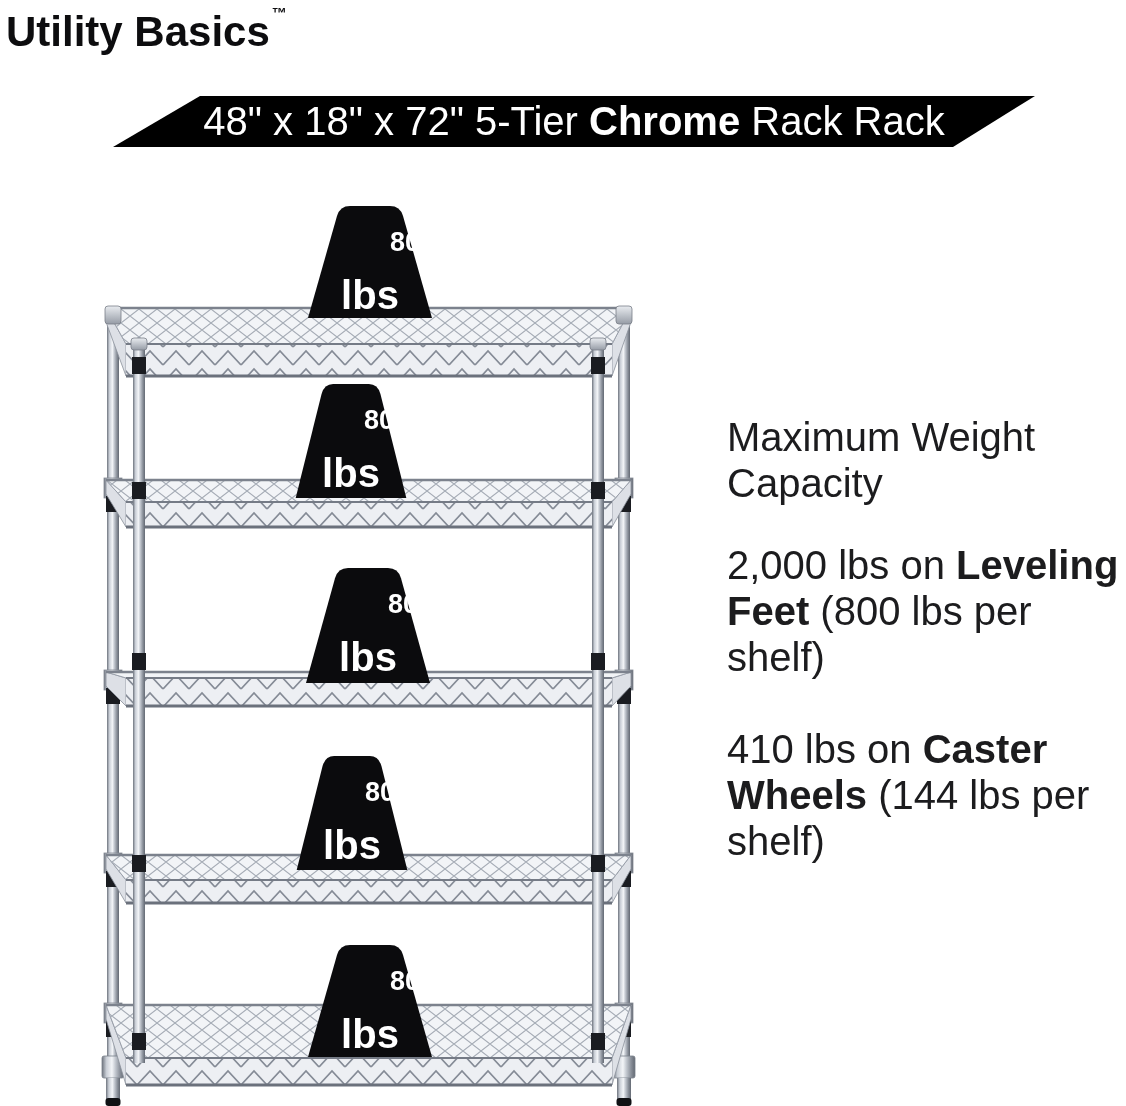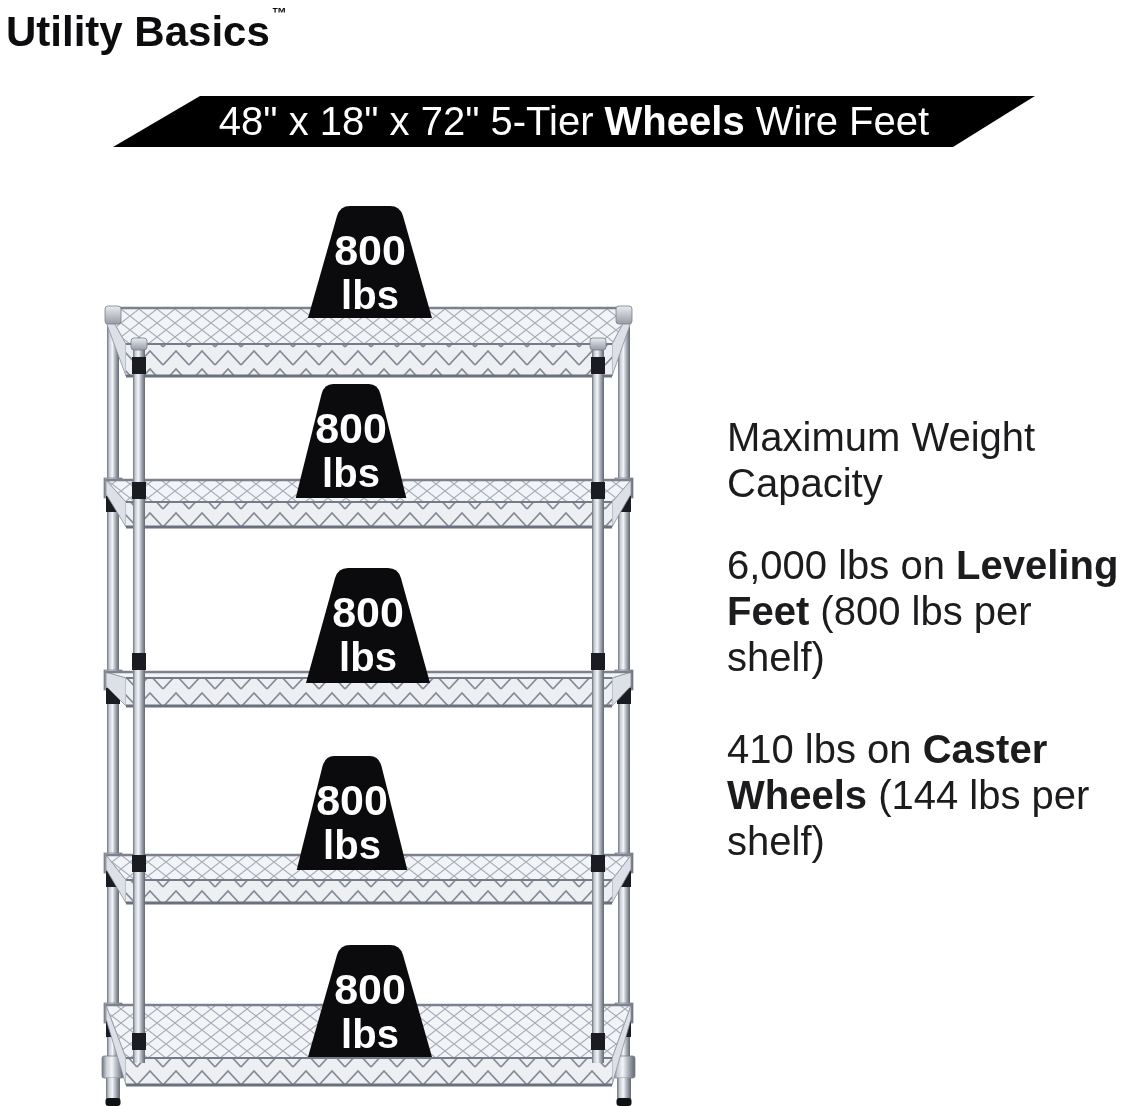--- a/index.html
+++ b/index.html
@@ -16,36 +16,36 @@
     clip-path:polygon(87px 0, 100% 0, calc(100% - 82px) 100%, 0 100%);
     display:flex;align-items:center;justify-content:center;
     color:#fff;font-size:40px;font-weight:400;white-space:pre;
   }
   .banner b{font-weight:700;}
   
   .rack{position:absolute;left:85px;top:295px;width:560px;height:811px;}
   
   .badge{position:absolute;text-align:center;color:#fff;font-weight:700;}
   .badge svg{position:absolute;left:0;top:0;width:100%;height:100%;}
-  .badge .val{position:absolute;left:0;right:0;top:26px;font-size:43px;line-height:1;}
+  .badge .val{position:absolute;left:0;right:0;top:26px;font-size:27px;line-height:1;text-align:right;}
   .badge .unit{position:absolute;left:0;right:0;top:72px;font-size:40px;line-height:1;}
   
   .capacity{position:absolute;left:727px;top:414px;width:402px;font-size:40px;line-height:1.15;color:#1c1c1e;}
   .capacity h2{margin:0 0 36px 0;font-size:40px;font-weight:400;line-height:1.15;}
   .capacity p{margin:0 0 46px 0;white-space:pre-wrap;}
   .capacity p b{font-weight:700;}
 </style>
 </head>
 <body>
 
 <div class="canvas">
 
   <div class="brand"><span>Utility Basics</span><span class="tm">™</span></div>
 
-  <div class="banner"><span>48" x 18" x 72" 5-Tier </span><b>Wheels</b><span> Wire Feet</span></div>
+  <div class="banner"><span>48" x 18" x 72" 5-Tier </span><b>Chrome</b><span> Rack Rack</span></div>
 
   <svg class="rack" viewBox="0 0 560 811" aria-hidden="true">
     <defs>
       <linearGradient id="postG" x1="0" y1="0" x2="1" y2="0">
         <stop offset="0" stop-color="#6e747e"></stop>
           <stop offset="0.2" stop-color="#c9ced6"></stop>
         <stop offset="0.45" stop-color="#f3f5f8"></stop>
           <stop offset="0.62" stop-color="#c0c5cd"></stop>
         <stop offset="0.82" stop-color="#8a909a"></stop>
           <stop offset="1" stop-color="#636973"></stop>
@@ -207,17 +207,17 @@
   <div class="badge" style="left:305px;top:942px;width:130px;height:115px">
     <svg viewBox="0 0 130 116" preserveAspectRatio="none">
         <path d="M3 116 L32 13 Q35 3 45 3 L85 3 Q95 3 98 13 L127 116 Z" fill="#0b0b0d"></path>
       </svg>
     <span class="val">800</span>
     <span class="unit">lbs</span>
   </div>
 
   <div class="capacity">
     <h2>Maximum Weight Capacity</h2>
-    <p><span>6,000 lbs on </span><b>Leveling Feet</b><span> (800 lbs per shelf)</span></p>
+    <p><span>2,000 lbs on </span><b>Leveling Feet</b><span> (800 lbs per shelf)</span></p>
     <p><span>410 lbs on </span><b>Caster Wheels</b><span> (144 lbs per shelf)</span></p>
   </div>
 
 </div>
 
 </body></html>

